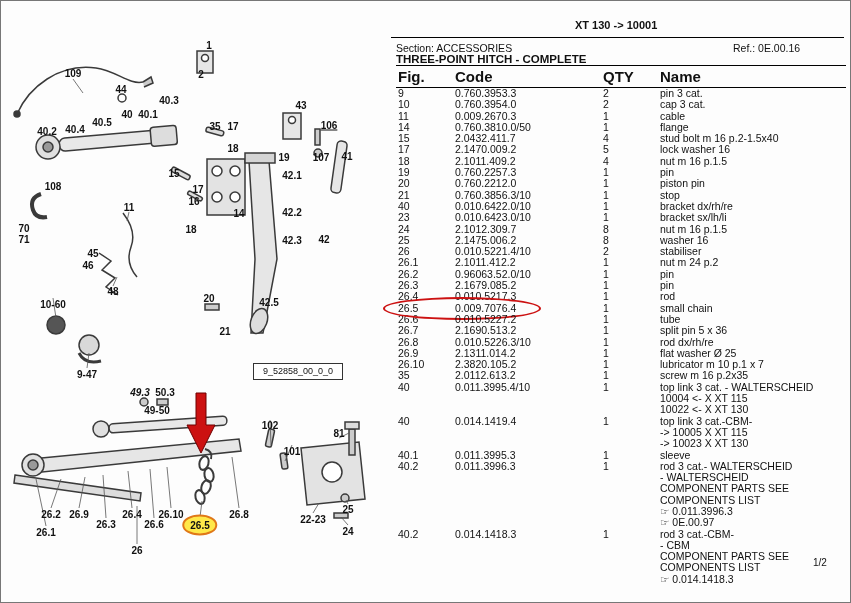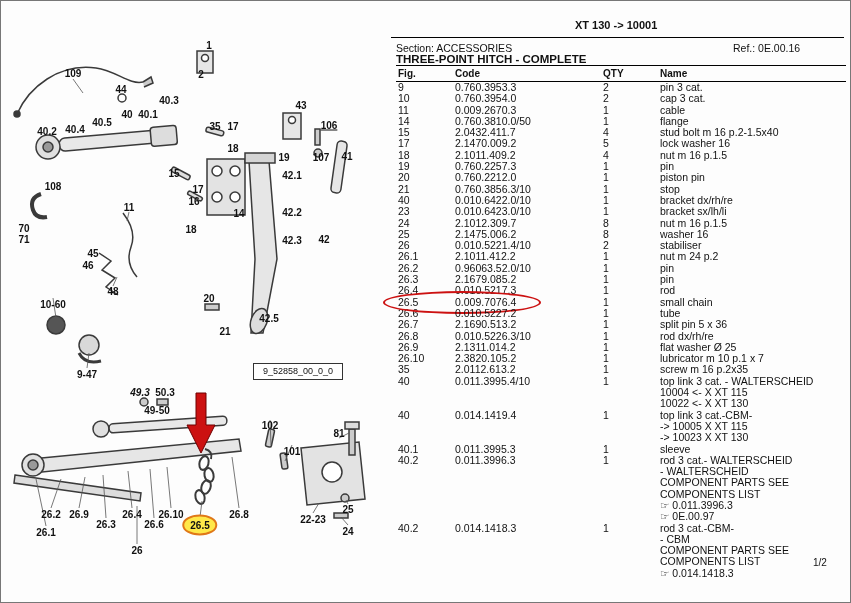--- a/index.html
+++ b/index.html
@@ -28,21 +28,21 @@
   }
   
   .right-panel { position:absolute; left:388px; top:0; width:463px; height:603px; }
   .model { position:absolute; left:186px; top:18px; font-size:11px; font-weight:bold; }
   .top-rule { position:absolute; left:2px; top:36px; width:453px; height:1px; background:#000; }
   .section-label { position:absolute; left:7px; top:41px; font-size:10.5px; }
   .ref-label { position:absolute; left:344px; top:41px; font-size:10.5px; }
   .page-title { position:absolute; left:7px; top:52px; font-size:11.5px; font-weight:bold; }
   .parts-table { position:absolute; left:7px; top:64px; width:450px; border-collapse:collapse; table-layout:fixed; }
   .parts-table th {
-    font-size:10px; font-weight:bold; text-align:left;
+    font-size:15px; font-weight:bold; text-align:left;
     border-top:1px solid #000; border-bottom:1px solid #000;
     padding:2px 0 2px 2px;
   }
   .parts-table td { font-size:10.5px; line-height:11.3px; vertical-align:top; padding:0 0 0 2px; }
   .w-fig { width:57px; } .w-code { width:148px; } .w-qty { width:57px; }
   td.col-name { white-space:pre-line; }
   td.col-code { position:relative; }
   .red-ellipse {
     position:absolute; left:-70px; top:-6px; width:158px; height:23px;
     border:2px solid var(--accent-red,#cc1111); border-radius:50%; pointer-events:none;
@@ -198,21 +198,21 @@
         <div class="dlabel" style="left: 238px; top: 212px;">14</div>
         <div class="dlabel" style="left: 23px; top: 227px;">70</div>
         <div class="dlabel" style="left: 23px; top: 238px;">71</div>
         <div class="dlabel" style="left: 190px; top: 228px;">18</div>
         <div class="dlabel" style="left: 323px; top: 238px;">42</div>
         <div class="dlabel" style="left: 291px; top: 239px;">42.3</div>
         <div class="dlabel" style="left: 92px; top: 252px;">45</div>
         <div class="dlabel" style="left: 87px; top: 264px;">46</div>
         <div class="dlabel" style="left: 112px; top: 290px;">48</div>
         <div class="dlabel" style="left: 208px; top: 297px;">20</div>
-        <div class="dlabel" style="left: 268px; top: 317px;">42.5</div>
+        <div class="dlabel" style="left: 268px; top: 301px;">42.5</div>
         <div class="dlabel" style="left: 52px; top: 303px;">10-60</div>
         <div class="dlabel" style="left: 224px; top: 330px;">21</div>
         <div class="dlabel" style="left: 86px; top: 373px;">9-47</div>
         <div class="dlabel" style="left: 139px; top: 391px; font-style: italic;">49.3</div>
         <div class="dlabel" style="left: 164px; top: 391px;">50.3</div>
         <div class="dlabel" style="left: 156px; top: 409px;">49-50</div>
         <div class="dlabel" style="left: 269px; top: 414px; margin-top: 10px;">102</div>
         <div class="dlabel" style="left: 338px; top: 432px;">81</div>
         <div class="dlabel" style="left: 291px; top: 450px;">101</div>
         <div class="dlabel" style="left: 347px; top: 508px;">25</div>

